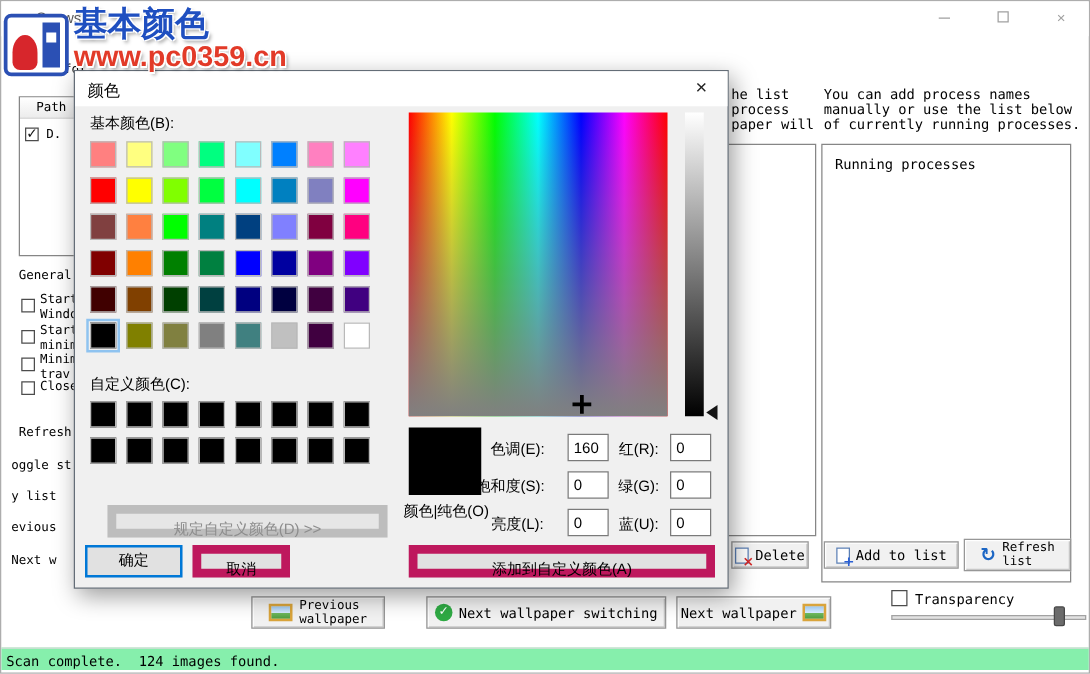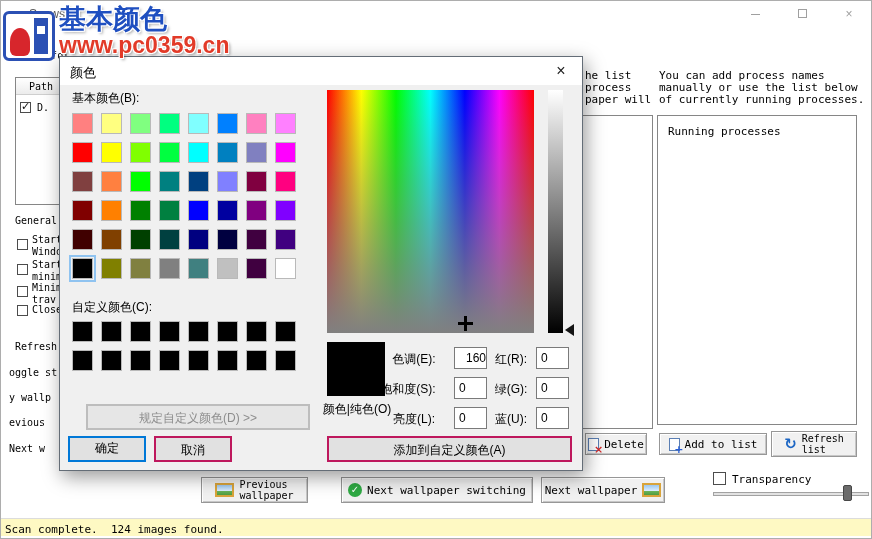--- a/index.html
+++ b/index.html
@@ -46,21 +46,21 @@
   .two-line { display:flex; flex-direction:column; align-items:flex-start; line-height:11px; font-size:10px; }
 
   
   .slider-track { position:absolute; left:712px; top:491px; width:156px; height:4px;
                   background:#e2e2e2; border:1px solid #a2a2a2; }
   .slider-thumb { position:absolute; left:842px; top:484px; width:9px; height:16px;
                   background:#6b6b6b; border:1px solid #474747; border-radius:2px; }
 
   
   .statusbar { position:absolute; left:0; top:517px; width:872px; height:18px;
-               background:#fef9c3; border-top:1px solid #dcdcdc; }
+               background:#86efac; border-top:1px solid #dcdcdc; }
   .statusbar span { position:absolute; left:4px; top:4px; white-space:pre; }
 
   
   #watermark { position:absolute; left:0; top:0; z-index:50; }
   .wm-logo { position:absolute; left:2px; top:10px; width:52px; height:50px; background:#fff;
              border:3px solid #2b50b4; border-radius:6px; overflow:hidden; }
   .wm-logo .blob-red { position:absolute; left:4px; top:14px; width:20px; height:28px;
                        background:#d7262c; border-radius:50% 50% 6px 6px; }
   .wm-logo .bar-blue { position:absolute; left:28px; top:4px; width:14px; height:36px; background:#2b50b4; }
   .wm-logo .bar-notch { position:absolute; left:31px; top:12px; width:8px; height:8px; background:#fff; }
@@ -93,21 +93,21 @@
   .cross::before { content:""; position:absolute; left:6px; top:0; width:3px; height:15px; background:#000; }
   .cross::after  { content:""; position:absolute; left:0; top:6px; width:15px; height:3px; background:#000; }
   .lum-bar { position:absolute; left:488px; top:33px; width:15px; height:243px;
              background:linear-gradient(to bottom,#ffffff 0%,#808080 50%,#000000 100%); }
   .lum-arrow { position:absolute; left:505px; top:267px; width:0; height:0;
                border-top:6px solid transparent; border-bottom:6px solid transparent;
                border-right:9px solid #141414; }
   .preview { position:absolute; left:267px; top:285px; width:58px; height:54px; background:#000; }
   .fld { position:absolute; width:33px; height:22px; border:1px solid #7a7a7a; background:#fff;
          font-family:"Liberation Sans",sans-serif; font-size:12px; padding-left:4px; }
-  .dlg-btn { position:absolute; height:26px; background:#e1e1e1; border:2px solid #be185d;
+  .dlg-btn { position:absolute; height:26px; background:#e1e1e1; border:7px solid #be185d;
              font-size:12px; text-align:center; line-height:24px; cursor:default; }
   .dlg-btn.default { border:2px solid #0078d7; line-height:21px; }
   .dlg-btn.disabled { background:#e6e6e6; border-color:#bdbdbd; color:#8d8d8d; }
 </style>
 </head>
 <body>
 
 <div id="app">
 
   <div class="titlebar">
@@ -142,35 +142,35 @@
 
   <span class="cb-box" style="left:16px; top:285px;"></span>
   <span class="abs mono-s" style="left:31px; top:281px;">Minim</span>
   <span class="abs mono-s" style="left:31px; top:293px;">trav</span>
 
   <span class="cb-box" style="left:16px; top:304px;"></span>
   <span class="abs mono-s" style="left:31px; top:303px;">Close</span>
 
   <span class="abs mono-s" style="left:14px; top:340px;">Refresh</span>
   <span class="abs mono-s" style="left:8px; top:366px;">oggle st</span>
-  <span class="abs mono-s" style="left:8px; top:391px;">y wallp</span>
+  <span class="abs mono-s" style="left:8px; top:391px;">y list</span>
   <span class="abs mono-s" style="left:8px; top:416px;">evious</span>
   <span class="abs mono-s" style="left:8px; top:442px;">Next w</span>
 
   <span class="abs mono" style="left:584px; top:68px;">he list</span>
   <span class="abs mono" style="left:584px; top:80px;">process</span>
   <span class="abs mono" style="left:584px; top:92px;">paper will</span>
 
   <span class="abs mono" style="left:658px; top:68px;">You can add process names</span>
   <span class="abs mono" style="left:658px; top:80px;">manually or use the list below</span>
   <span class="abs mono" style="left:658px; top:92px;">of currently running processes.</span>
 
   <div class="listbox" style="left:566px; top:114px; width:86px; height:314px; z-index:2;"></div>
 
-  <div class="listbox" style="left:656px; top:114px; width:200px; height:310px;">
+  <div class="listbox" style="left:656px; top:114px; width:200px; height:351px;">
     <span class="mono" style="position:absolute; left:10px; top:9px;">Running processes</span>
   </div>
 
   <div class="win-btn" style="left:584px; top:432px; width:62px; height:22px;">
     <span class="ico-page">
         <span class="mark mark-red">×</span>
       </span>
     <span>Delete</span>
   </div>
   <div class="win-btn" style="left:658px; top:432px; width:108px; height:22px;">
@@ -298,21 +298,21 @@
     <div class="gradient">
       <div class="cross"></div>
     </div>
     <div class="lum-bar"></div>
     <div class="lum-arrow"></div>
 
     <div class="preview"></div>
     <span class="dlg-lbl" style="left:260px; top:344px; width:74px; text-align:center;">颜色|纯色(O)</span>
 
     <span class="dlg-lbl r" style="left:318px; top:294px; width:72px;">色调(E):</span>
-    <input class="fld" style="left: 394px; top: 290px; text-align: right;" value="160">
+    <input class="fld" style="left: 394px; top: 290px;" value="160">
     <span class="dlg-lbl r" style="left:430px; top:294px; width:42px;">红(R):</span>
     <input class="fld" style="left: 476px; top: 290px;" value="0">
 
     <span class="dlg-lbl r" style="left:306px; top:324px; width:84px;">饱和度(S):</span>
     <input class="fld" style="left: 394px; top: 320px;" value="0">
     <span class="dlg-lbl r" style="left:430px; top:324px; width:42px;">绿(G):</span>
     <input class="fld" style="left: 476px; top: 320px;" value="0">
 
     <span class="dlg-lbl r" style="left:318px; top:354px; width:72px;">亮度(L):</span>
     <input class="fld" style="left: 394px; top: 350px;" value="0">

